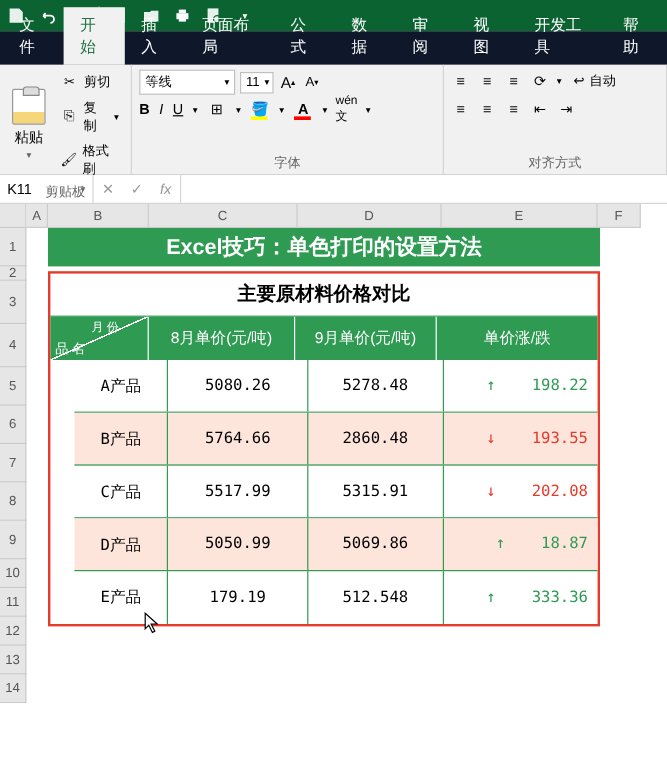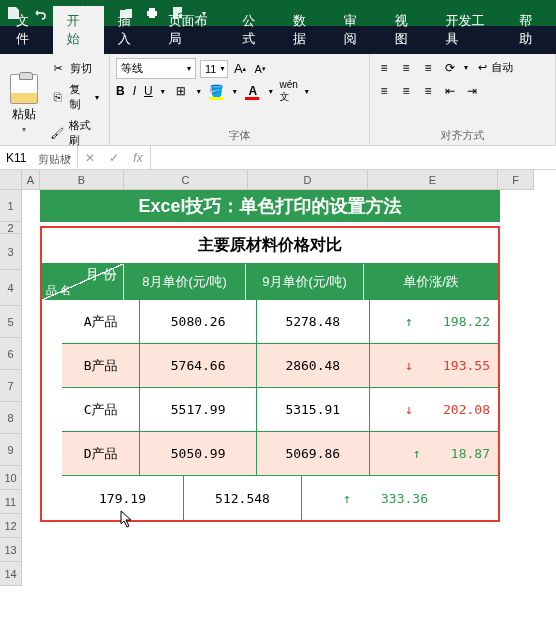--- a/index.html
+++ b/index.html
@@ -48,21 +48,21 @@
 
 
 .title-banner { position: absolute; left: 18px; top: 0; width: 460px; height: 32px; background: #2e9a52; color: #fff; display: flex; align-items: center; justify-content: center; font-size: 18px; font-weight: bold; }
 .data-table { position: absolute; left: 18px; top: 36px; width: 460px; border: 2px solid #e63a2c; }
 .dt-title { height: 36px; display: flex; align-items: center; justify-content: center; font-weight: bold; font-size: 16px; border-bottom: 1px solid #2e9a52; }
 .dt-header { display: flex; background: #2e9a52; color: #fff; height: 36px; }
 .dt-header > div { border-right: 1px solid #fff; display: flex; align-items: center; justify-content: center; font-size: 13px; }
 .dt-header > div:last-child { border-right: none; }
 .dt-h-name { width: 82px; position: relative; }
 .dt-h-name::before { content: ''; position: absolute; left: 0; top: 0; width: 100%; height: 100%; background: linear-gradient(to bottom right, transparent 49%, #fff 49%, #fff 51%, transparent 51%); }
-.dt-h-name .m { position: absolute; top: 2px; right: 6px; font-size: 14px; }
+.dt-h-name .m { position: absolute; top: 2px; right: 24px; font-size: 10px; }
 .dt-h-name .p { position: absolute; bottom: 2px; left: 4px; font-size: 11px; }
 .dt-row { display: flex; height: 44px; border-bottom: 1px solid #2e9a52; margin-left: 20px; }
 .dt-row:last-child { border-bottom: none; }
 .dt-row.alt { background: #fde5dc; }
 .dt-cell { border-right: 1px solid #2e9a52; display: flex; align-items: center; justify-content: center; font-family: "SimSun", monospace; font-size: 13px; }
 .dt-cell:last-child { border-right: none; }
 .dc-name { width: 82px; }
 .dc-aug { width: 122px; }
 .dc-sep { width: 118px; }
 .dc-diff { width: 134px; justify-content: flex-end; padding-right: 8px; gap: 30px; }
@@ -303,20 +303,21 @@
           <div class="dt-row alt">
             <div class="dt-cell dc-name">D产品</div>
             <div class="dt-cell dc-aug">5050.99</div>
             <div class="dt-cell dc-sep">5069.86</div>
             <div class="dt-cell dc-diff">
               <span class="arrow-up">↑</span>
               <span class="val-up">18.87</span>
             </div>
           </div>
           <div class="dt-row">
+            <div class="dt-cell dc-name">E产品</div>
             <div class="dt-cell dc-aug">179.19</div>
             <div class="dt-cell dc-sep">512.548</div>
             <div class="dt-cell dc-diff">
               <span class="arrow-up">↑</span>
               <span class="val-up">333.36</span>
             </div>
           </div>
         </div>
     </div>
   </div>

